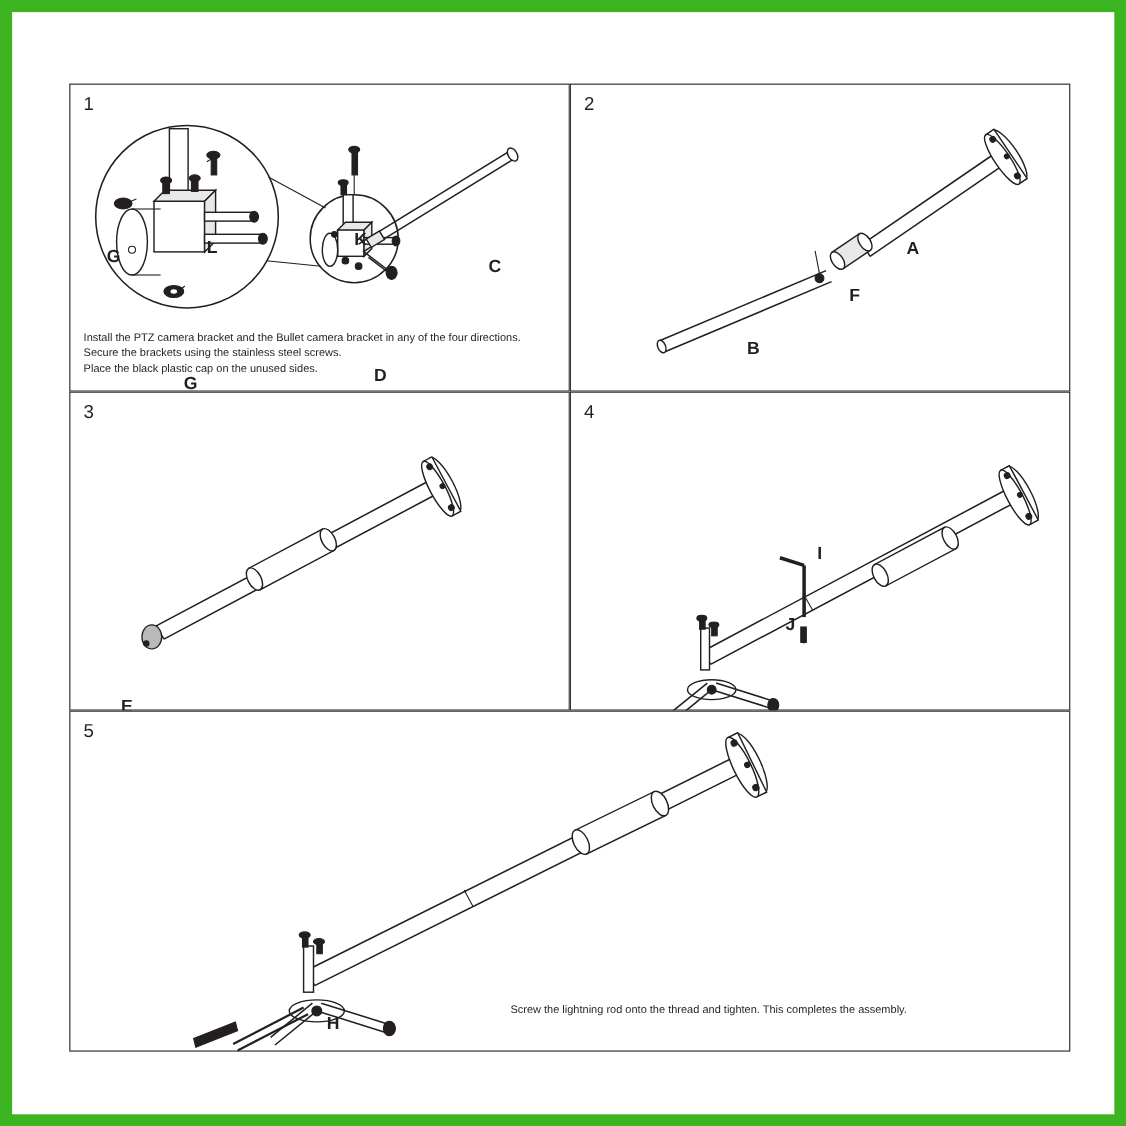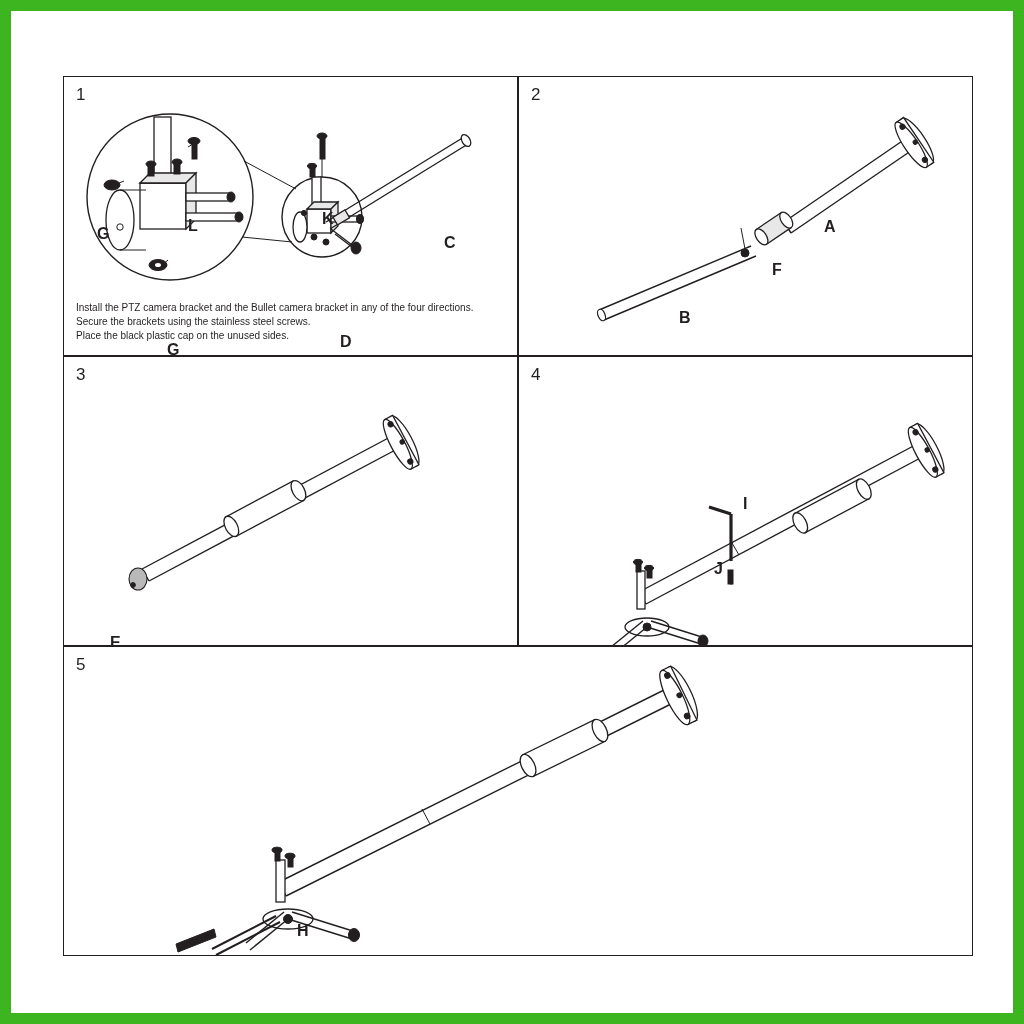--- a/index.html
+++ b/index.html
@@ -336,16 +336,17 @@
           <ellipse cx="226" cy="209" rx="5" ry="2.8"></ellipse>
         </g>
 
         <line x1="148" y1="302" x2="212" y2="269" class="st" style="stroke-width:2"></line>
         <line x1="152" y1="308" x2="216" y2="275" class="st" style="stroke-width:2"></line>
         <polygon points="112,297 150,282 152,290 114,305" class="fillk"></polygon>
       </svg>
 
       <div class="lbl" style="left:233px;top:275px;">H</div>
 
+      <div class="cap" style="left:400px;top:265px;width:470px;">Screw the lightning rod onto the thread and tighten. This completes the assembly.</div>
     </div>
 
   </div>
 </div>
 
 </body></html>

